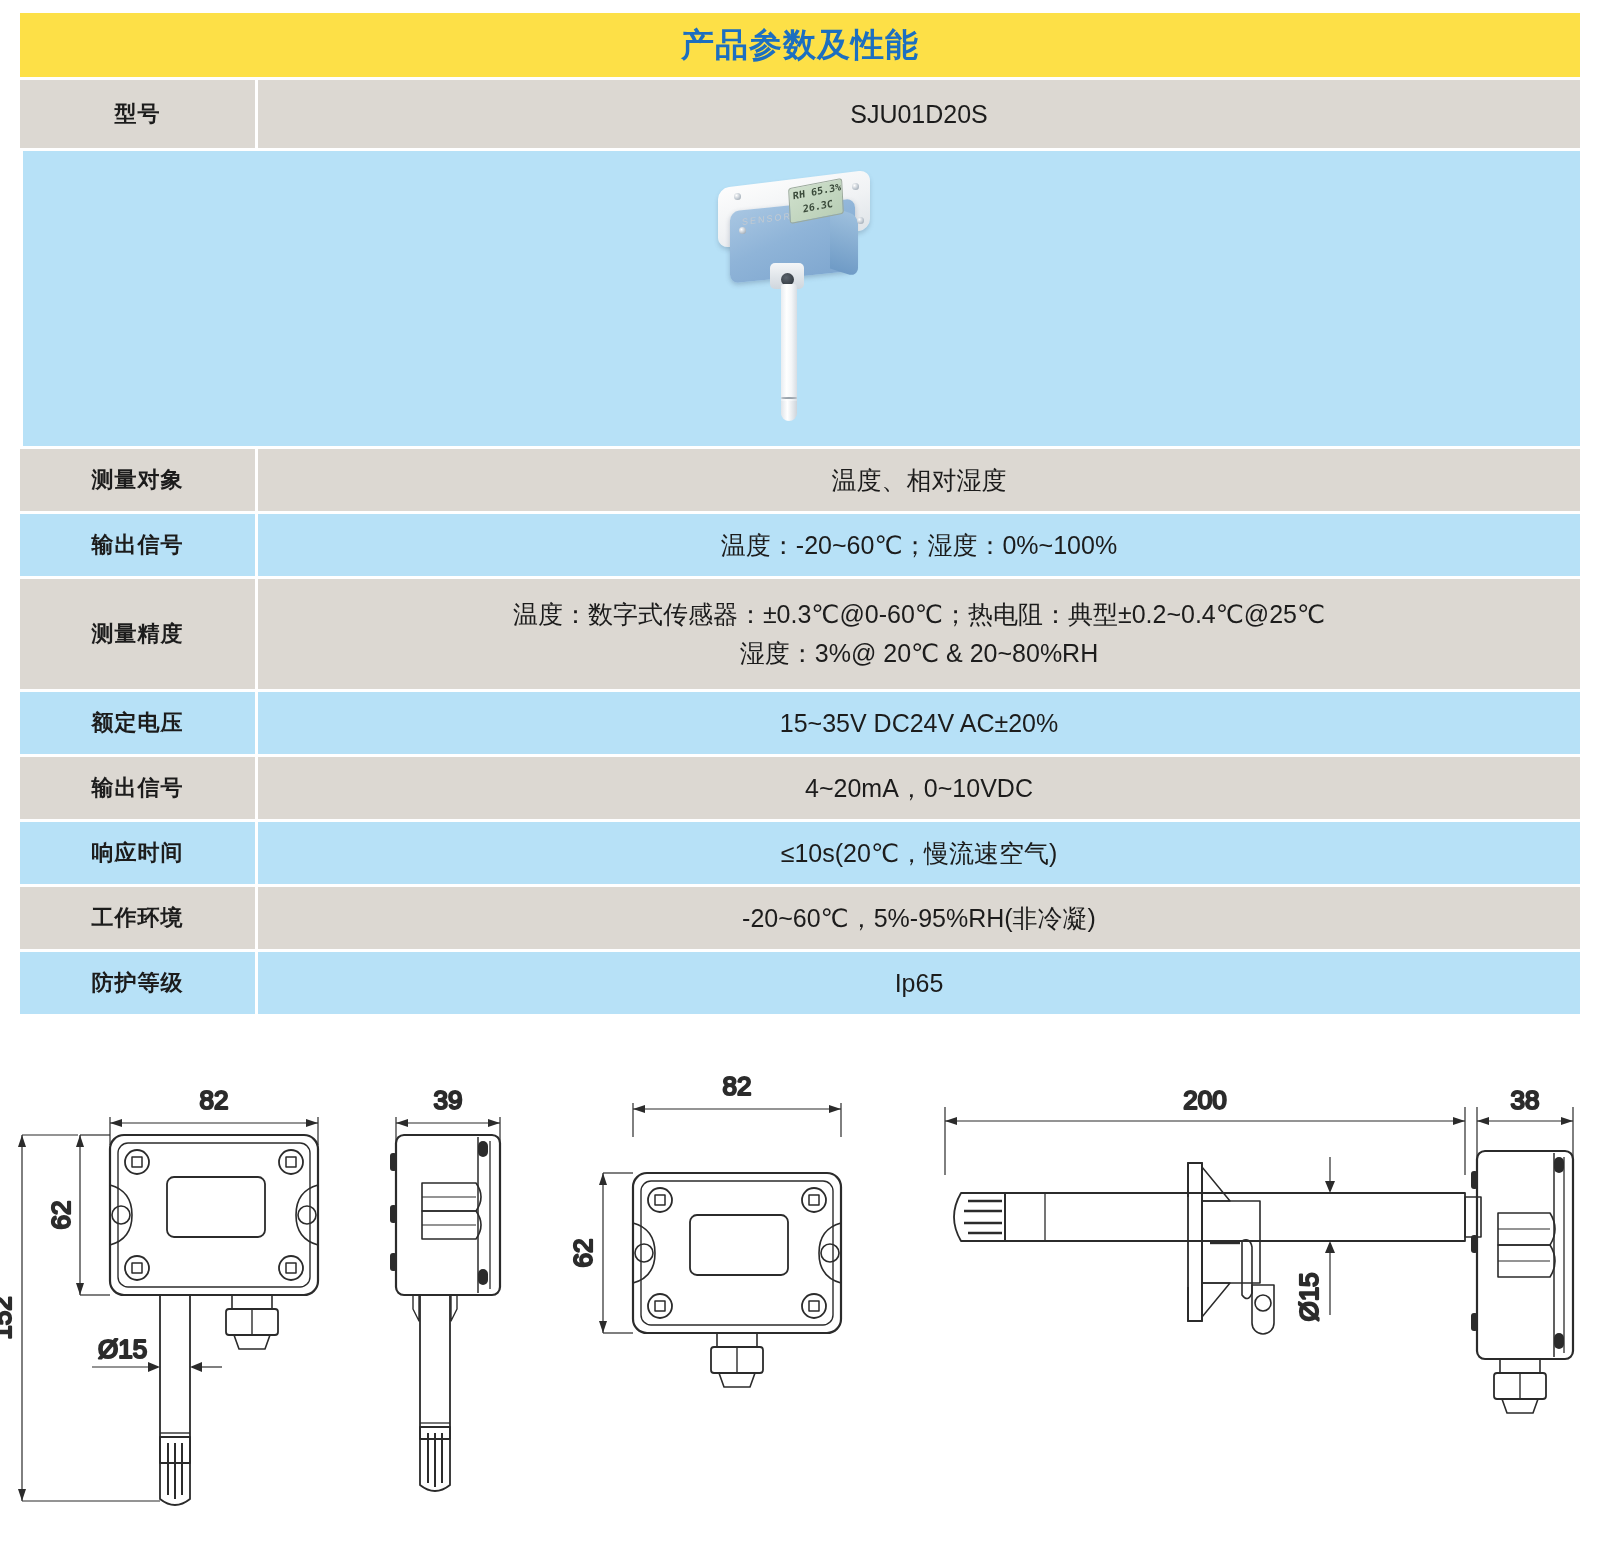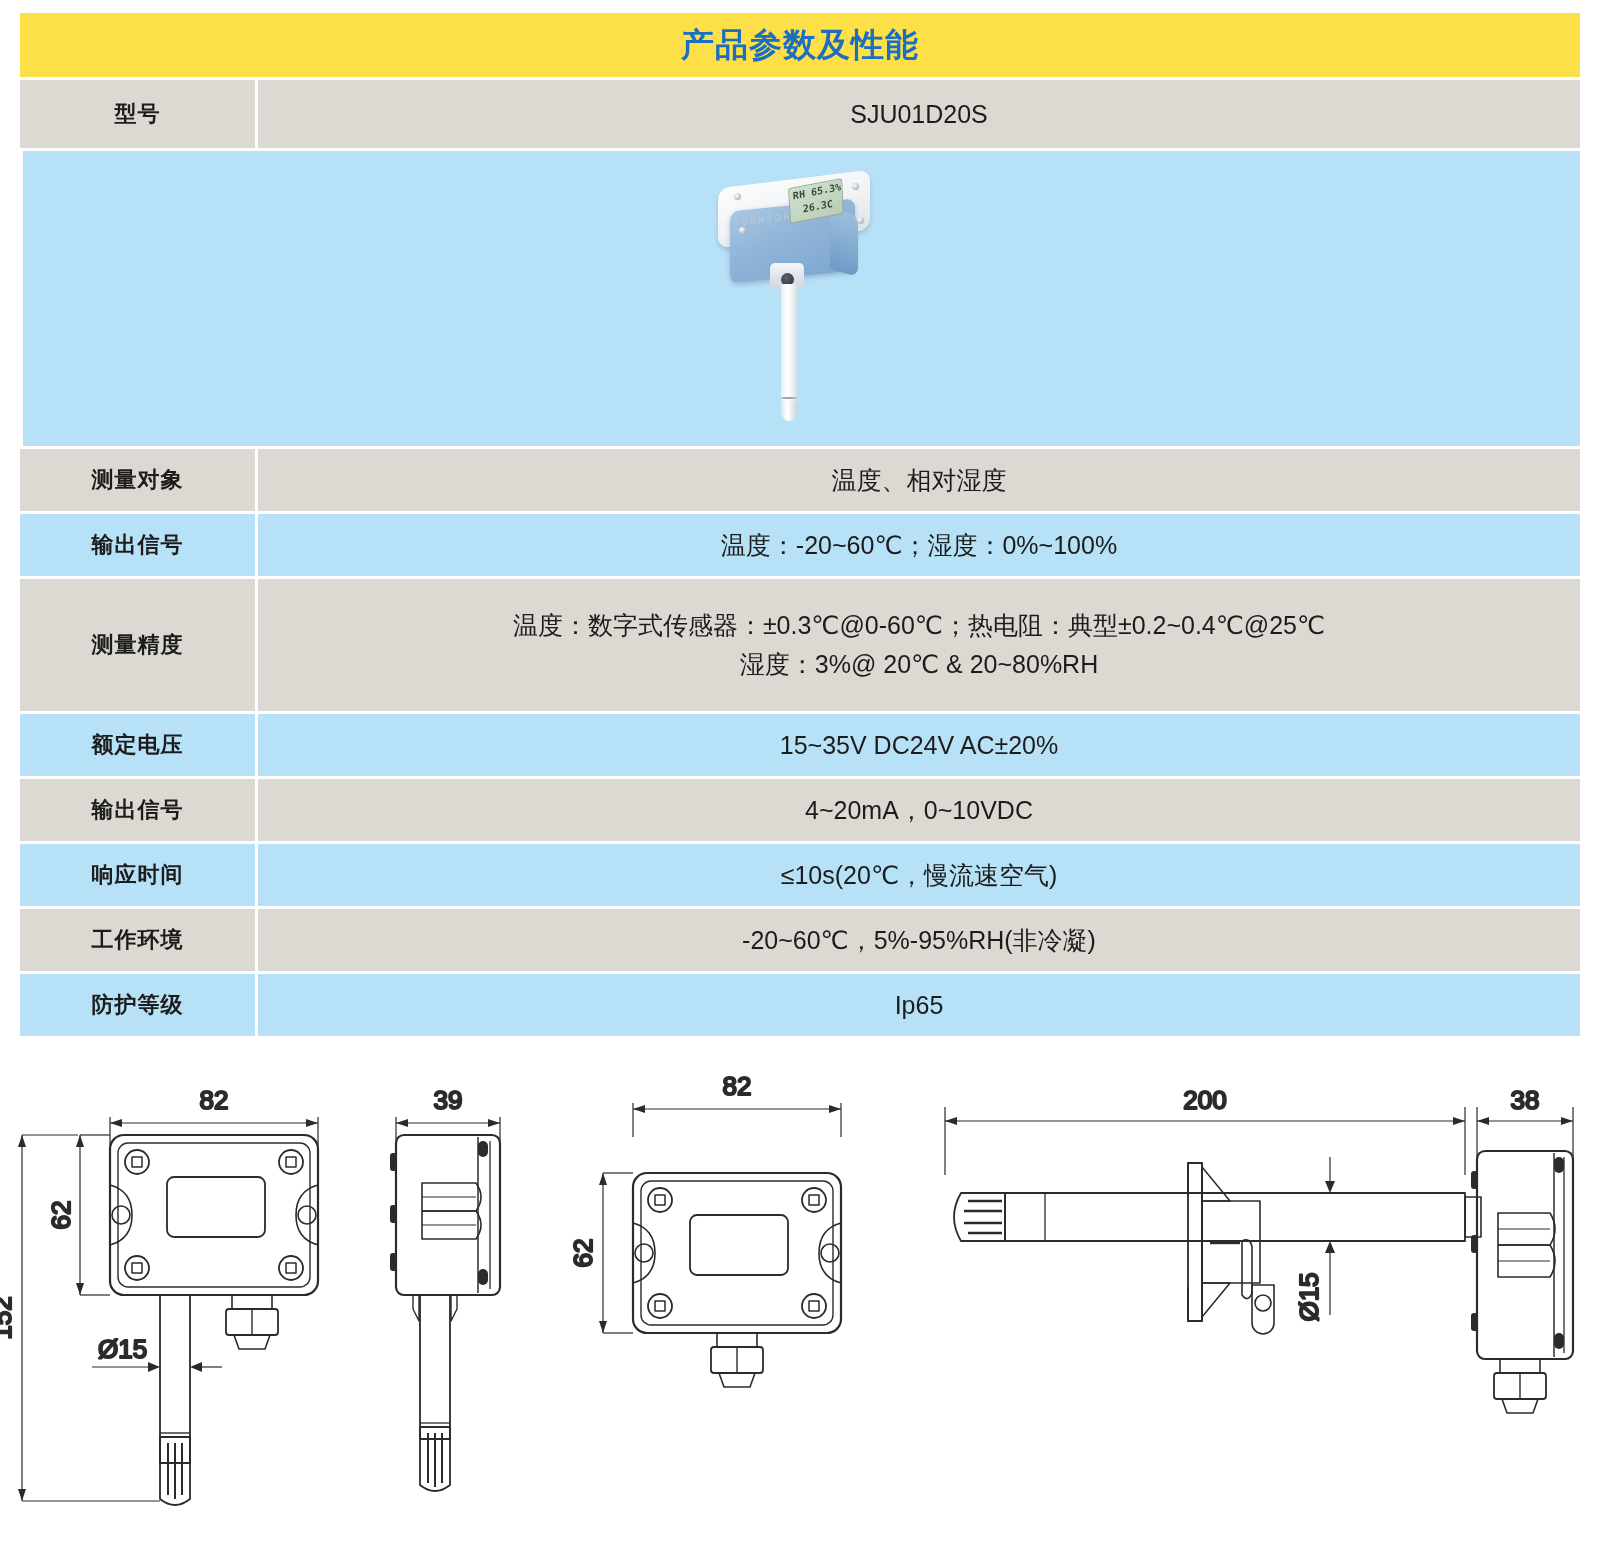--- a/index.html
+++ b/index.html
@@ -66,21 +66,21 @@
     line-height: 1.55;
   }
   .spec-row.beige .cell-label,
   .spec-row.beige .cell-value { background: #dcd8d2; }
   .spec-row.blue .cell-label,
   .spec-row.blue .cell-value { background: #b7e1f7; }
 
   .r-model   { height: 68px; }
   .r-product { height: 295px; }
   .r-std     { height: 62px; }
-  .r-acc     { height: 132px; }
+  .r-acc     { height: 110px; }
 
   
   .product-photo {
     position: relative;
     width: 240px;
     height: 260px;
   }
   .ph-body {
     position: absolute;
     left: 48px;

